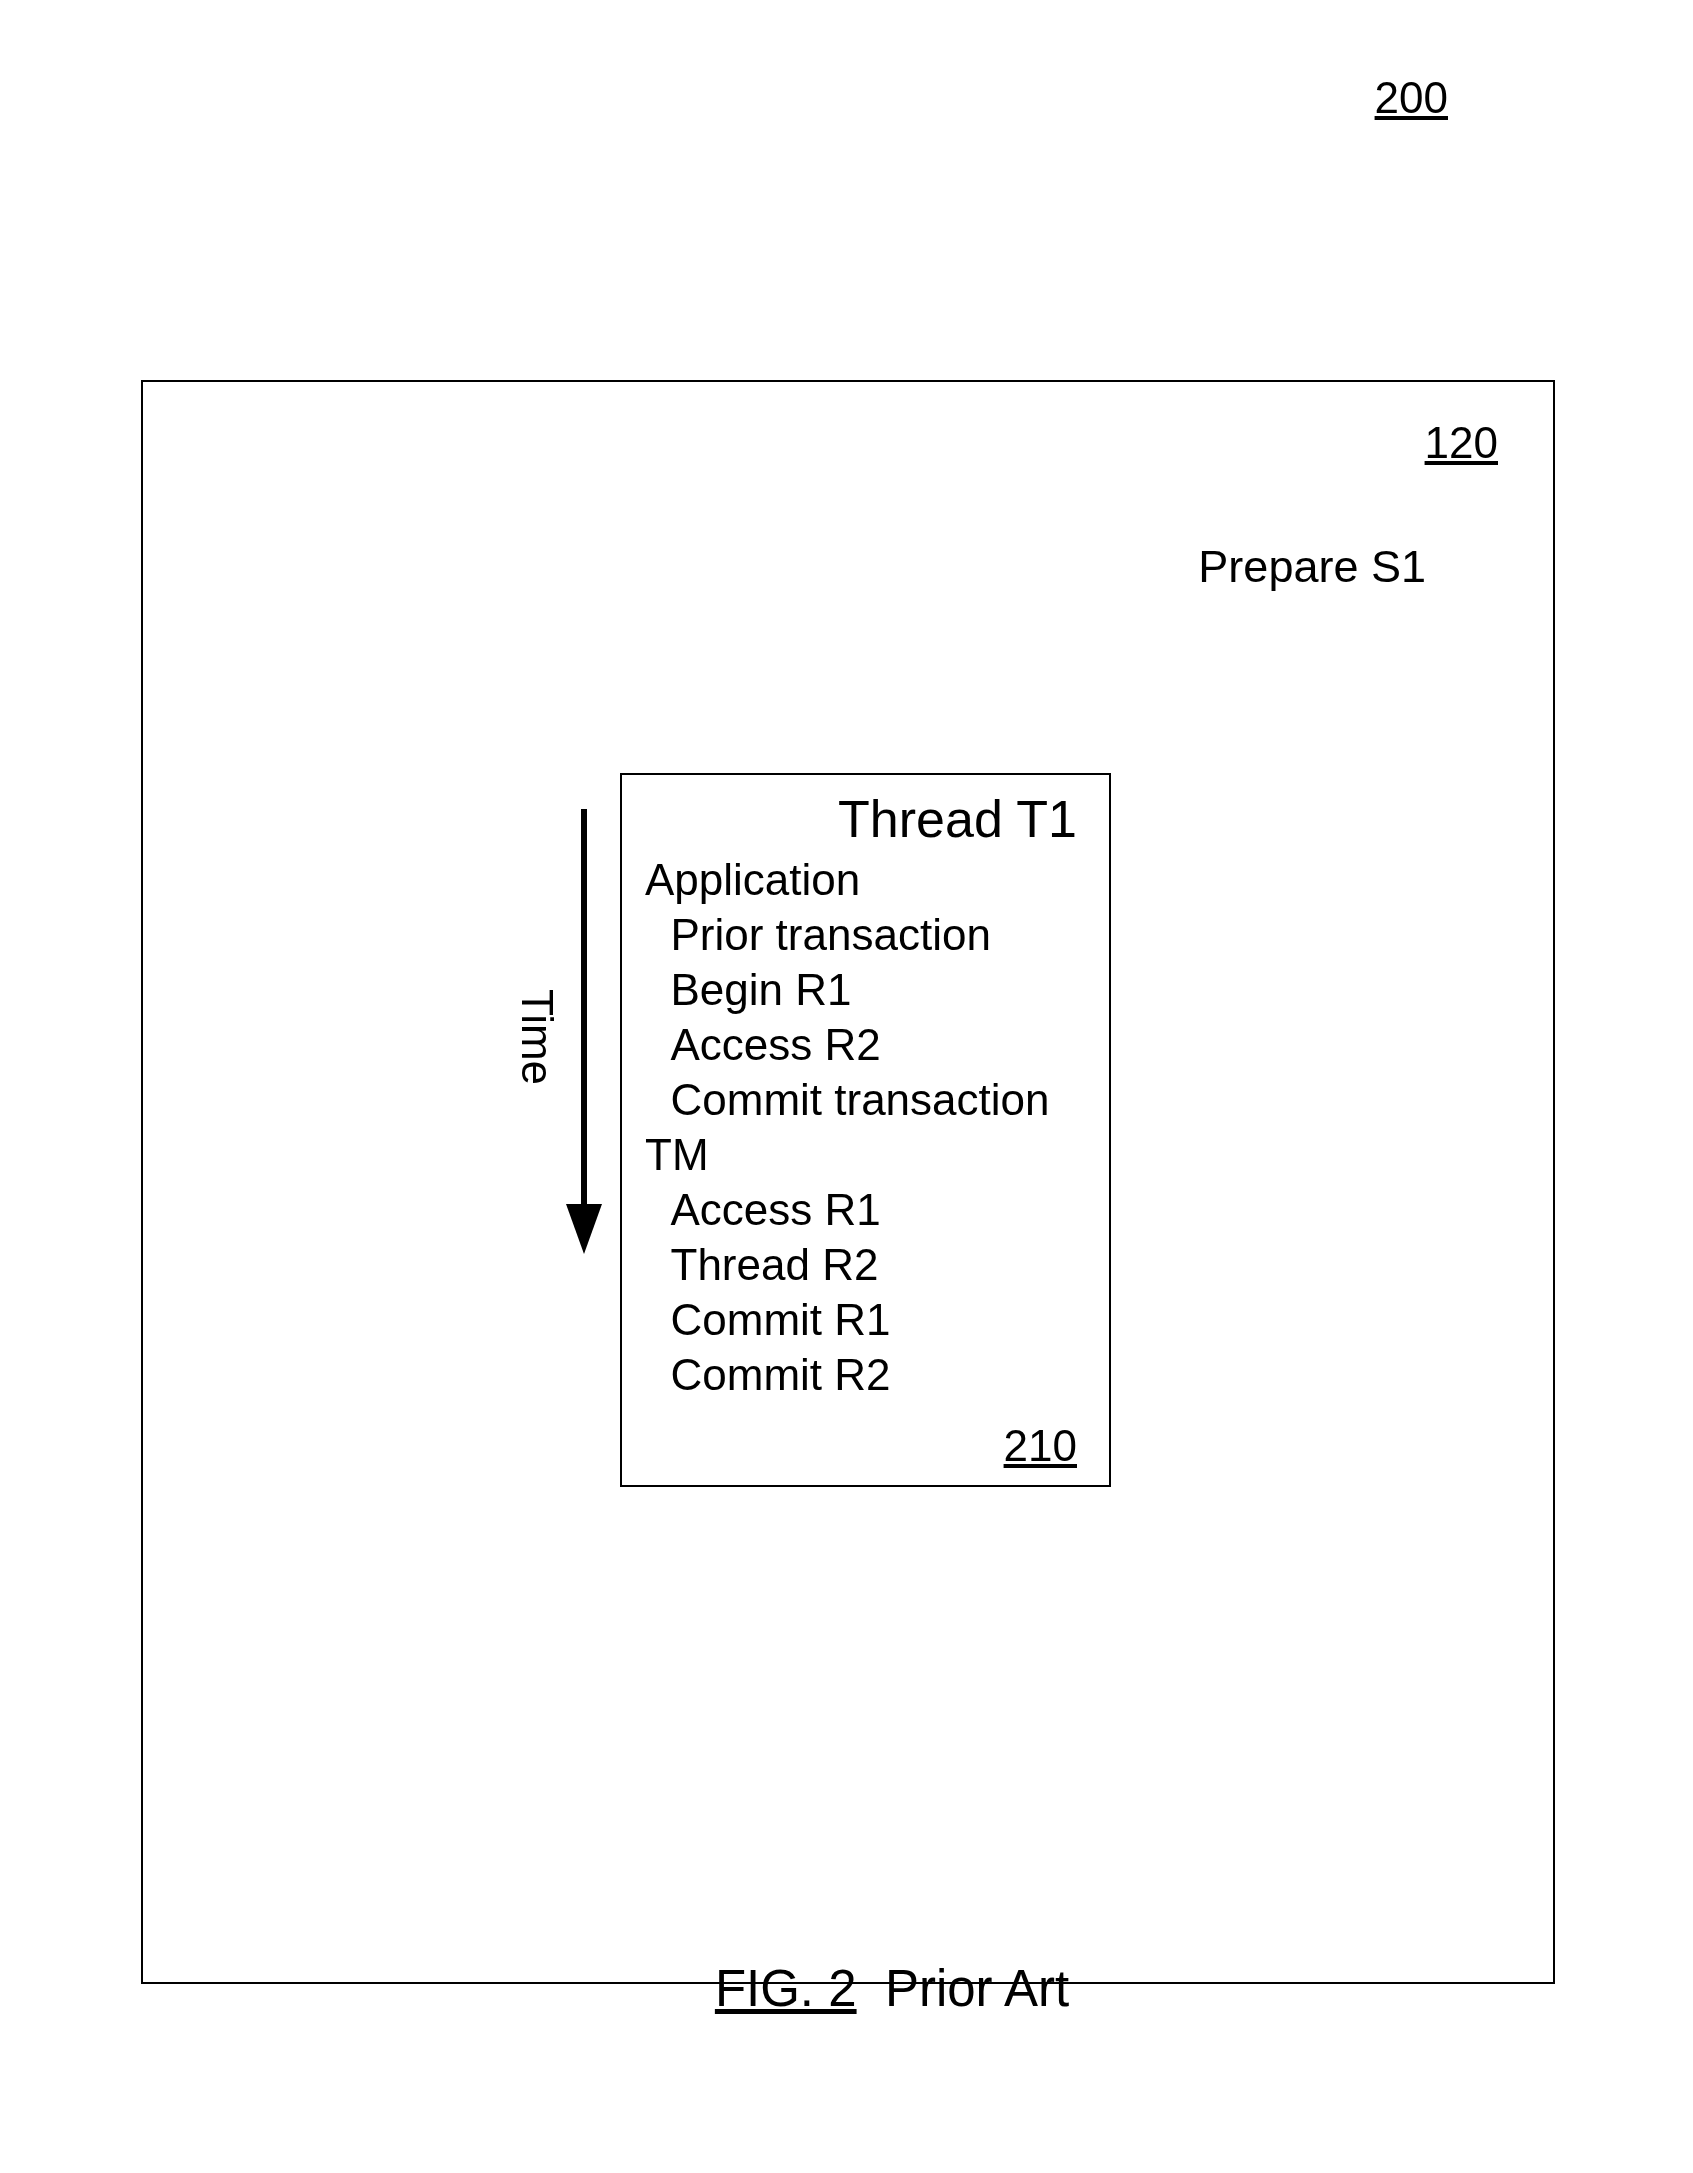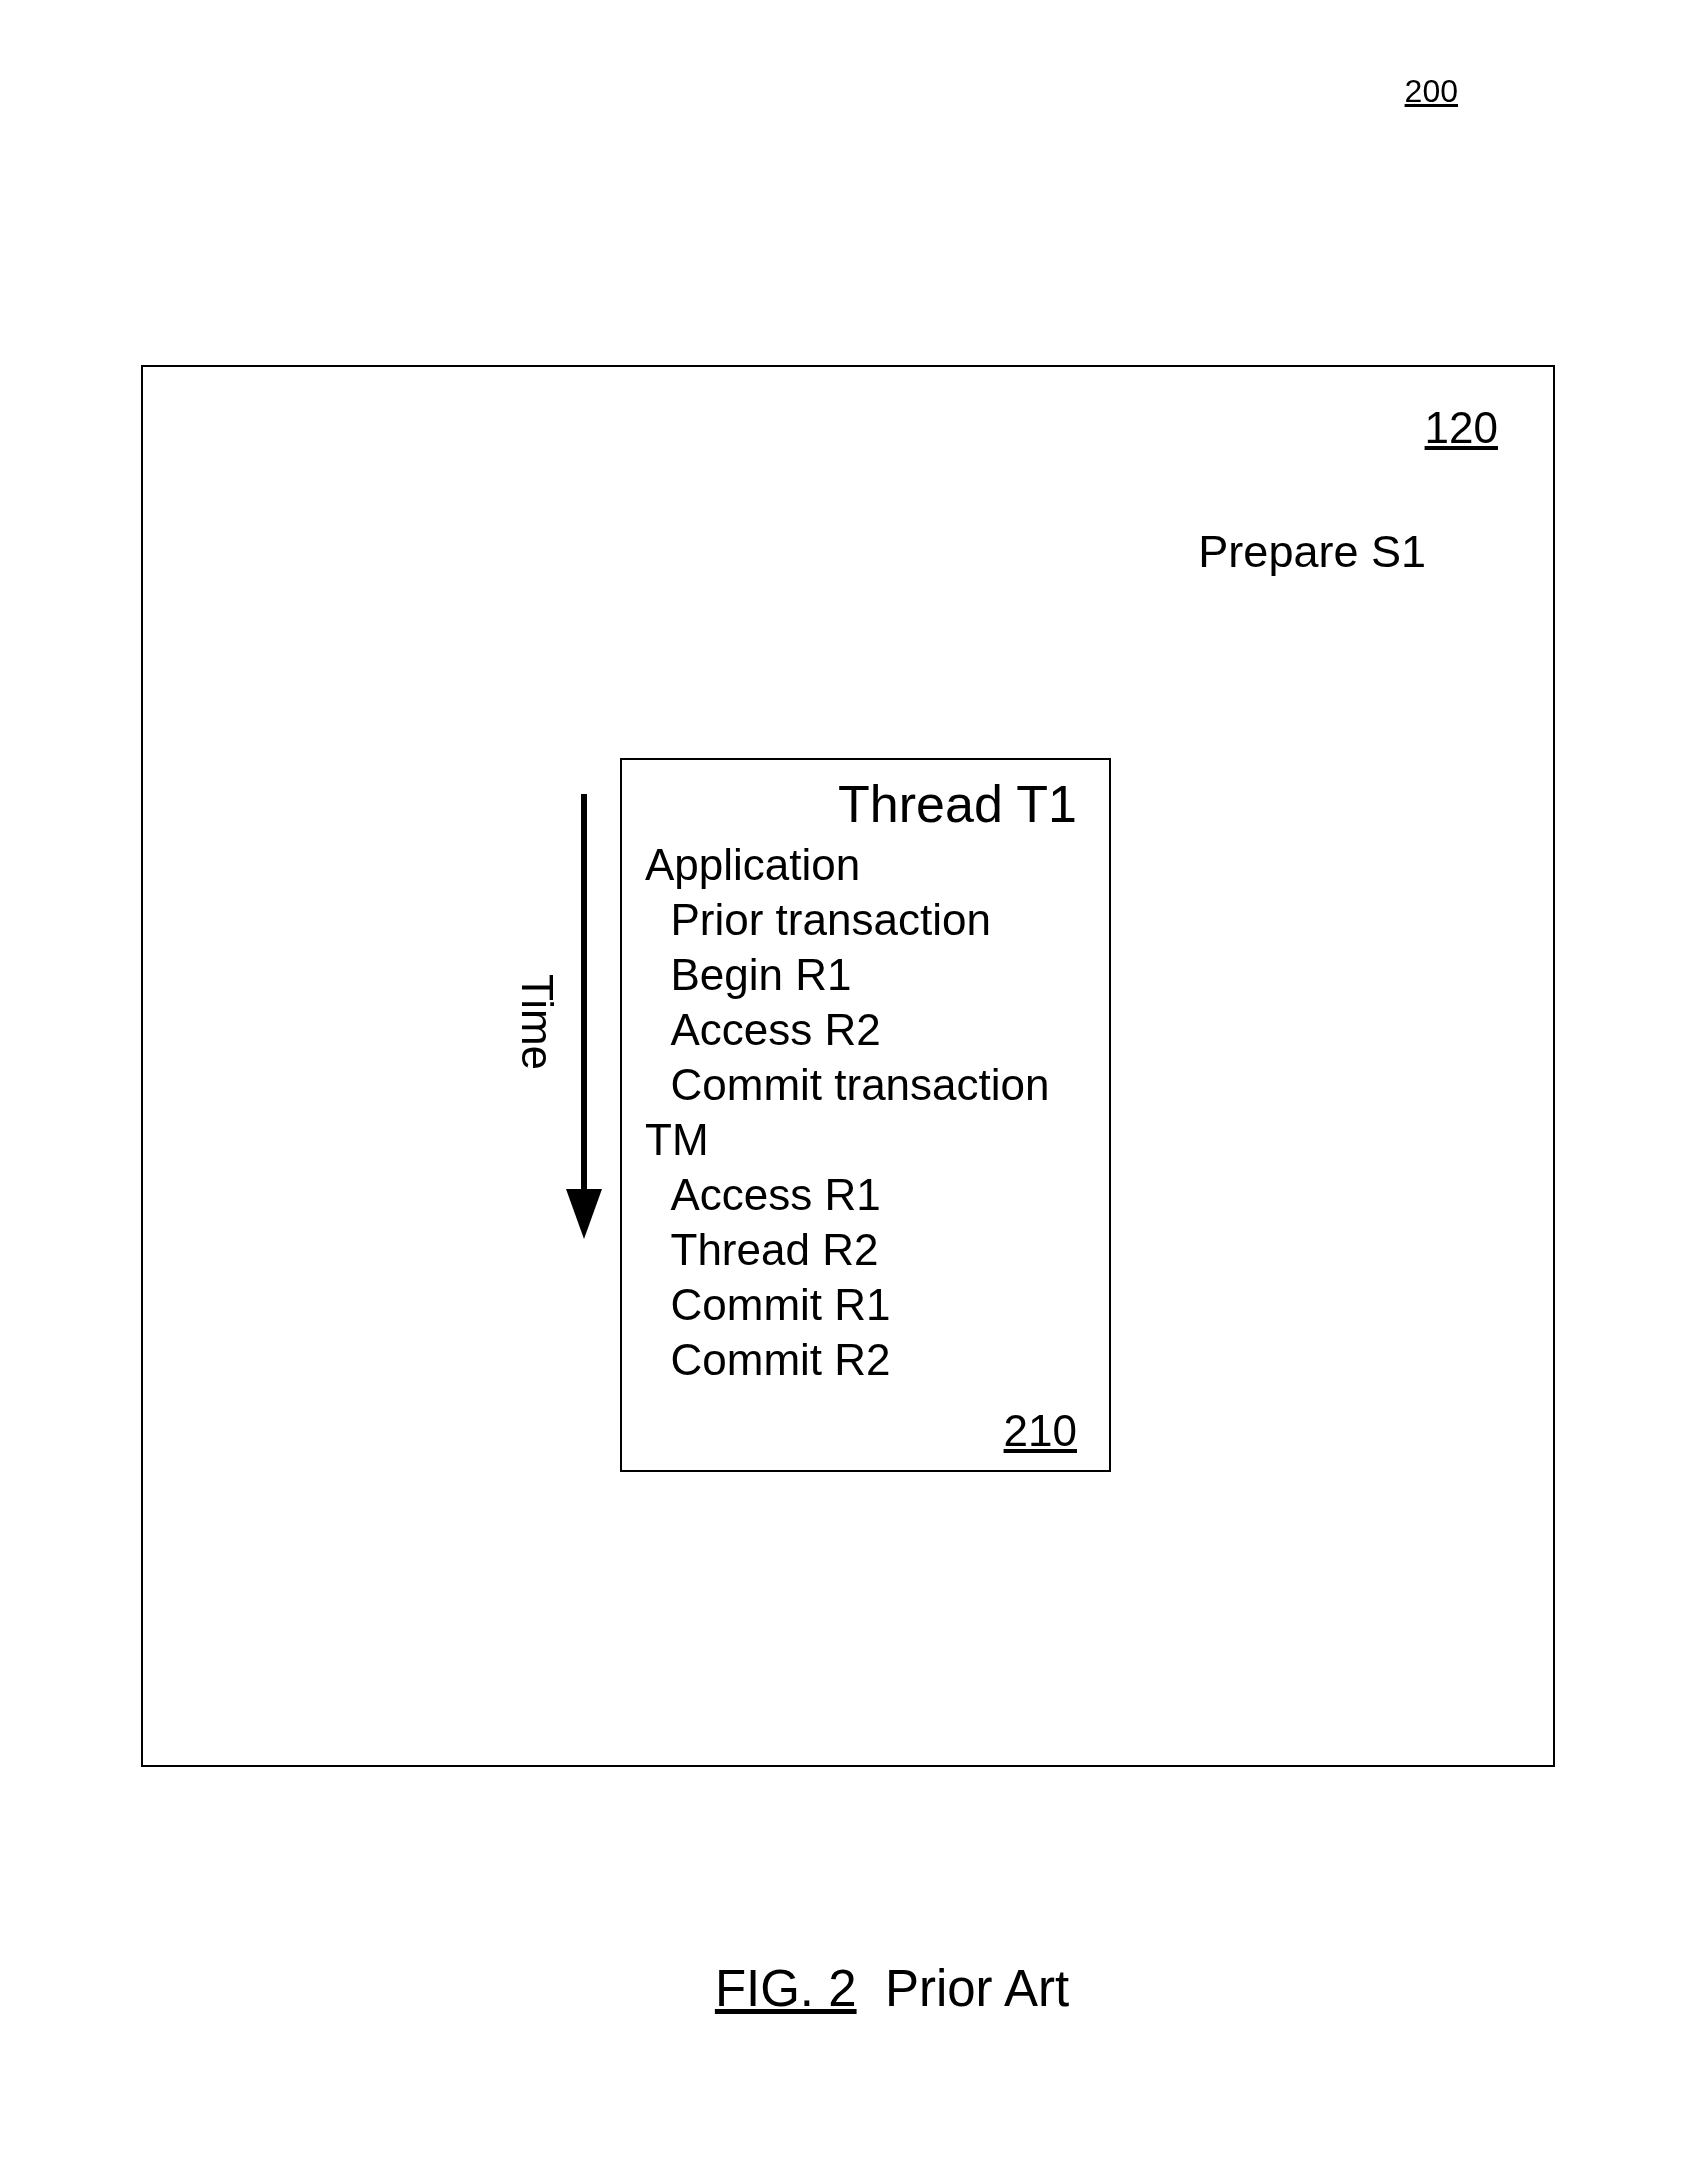--- a/index.html
+++ b/index.html
@@ -10,30 +10,30 @@
     body {
       font-family: Arial, Helvetica, sans-serif;
       background: #fff;
       width: 1694px;
       height: 2174px;
       position: relative;
     }
     .page-ref {
       position: absolute;
       top: 73px;
-      right: 236px;
-      font-size: 32px;
+      right: 246px;
+      font-size: 44px;
       text-decoration: underline;
     }
     .outer-box {
       position: absolute;
-      top: 365px;
+      top: 380px;
       left: 141px;
       width: 1414px;
-      height: 1402px;
+      height: 1604px;
       border: 2.7px solid #000;
     }
     .outer-ref {
       position: absolute;
       top: 36px;
       right: 55px;
       font-size: 44px;
       text-decoration: underline;
     }
     .server-label {

